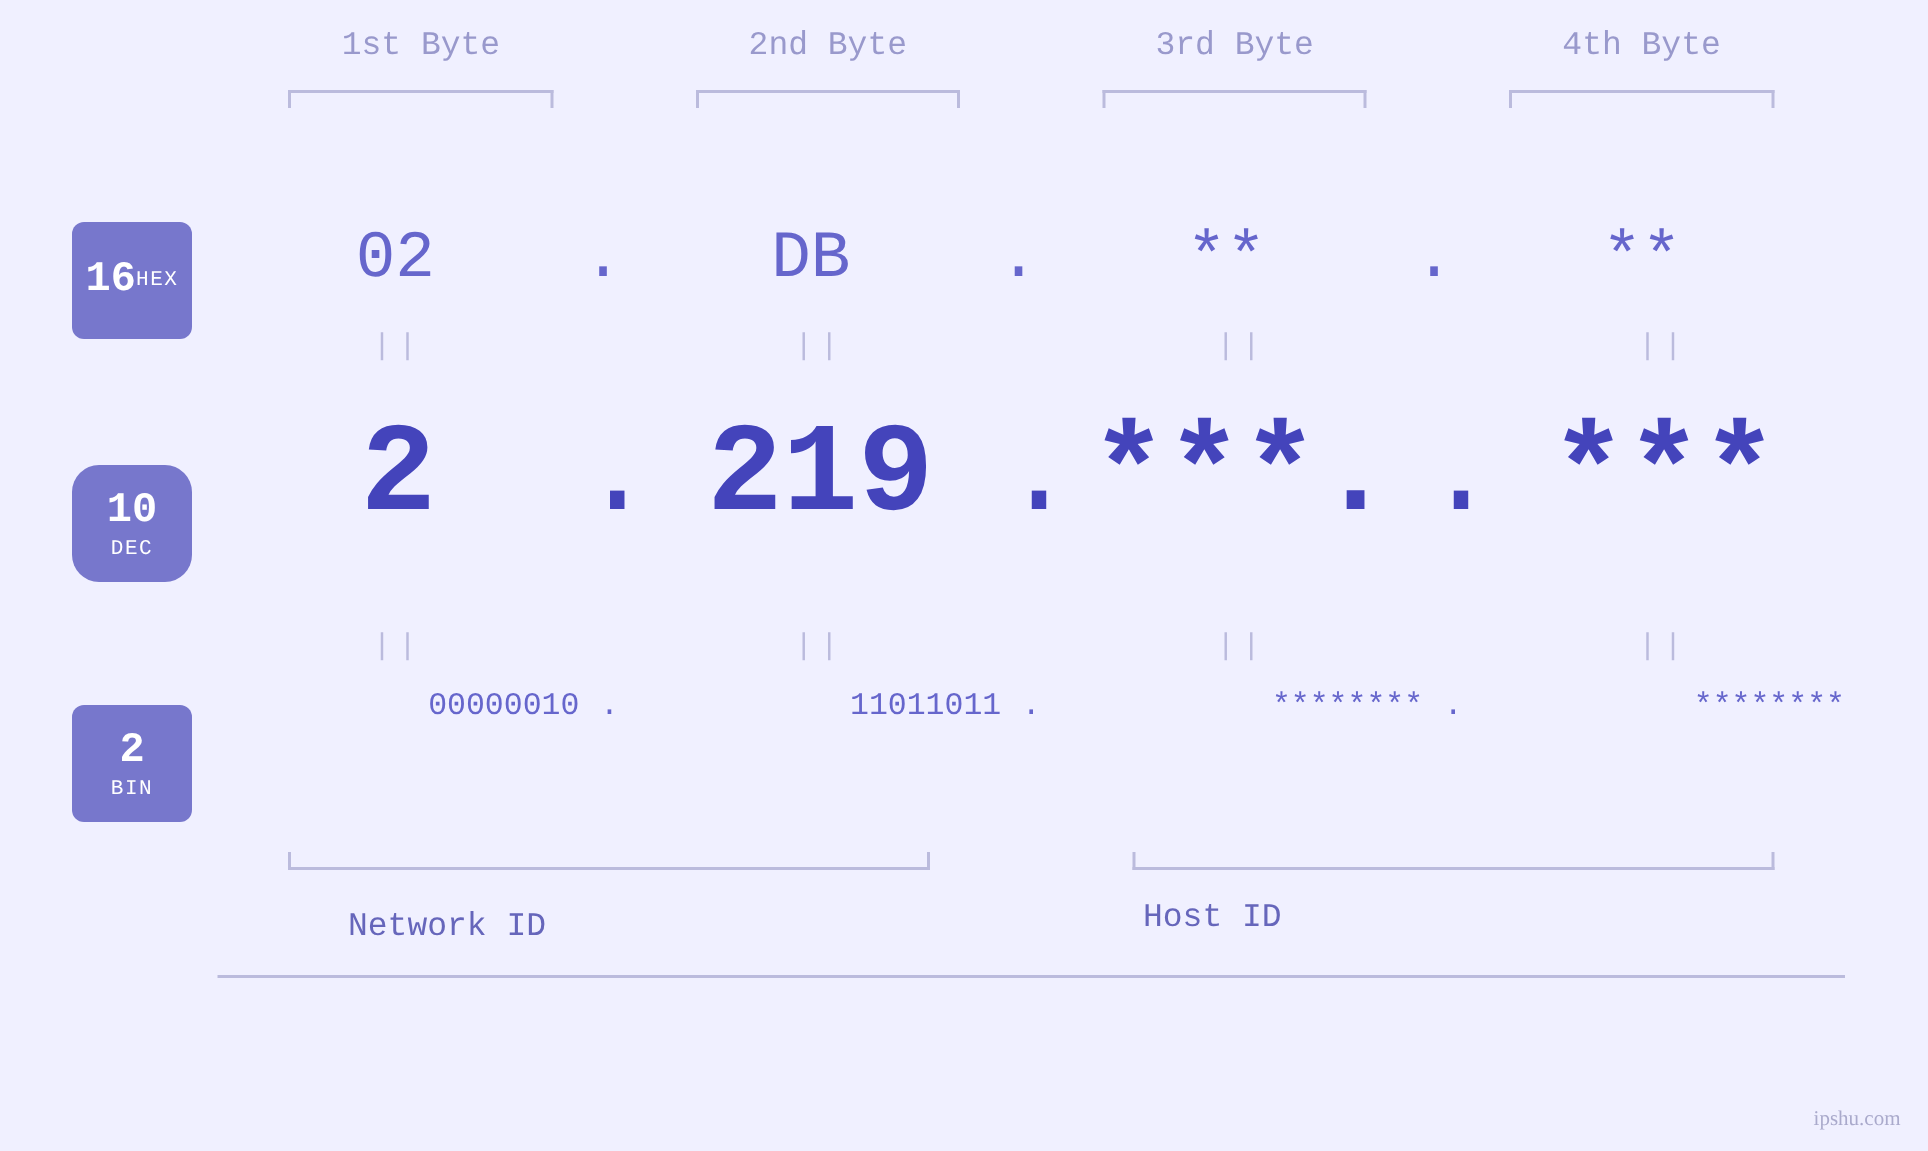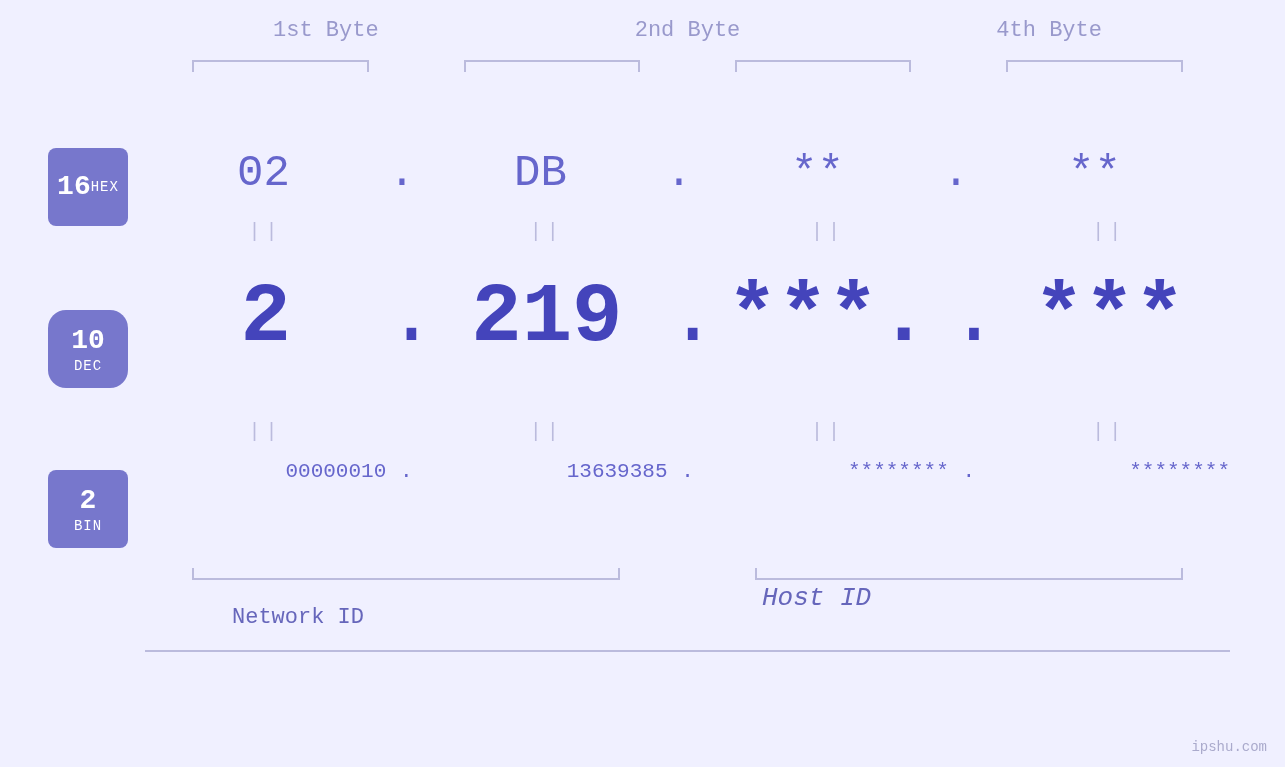--- a/index.html
+++ b/index.html
@@ -12,21 +12,21 @@
       overflow: hidden;
       position: relative;
     }
 
     .watermark {
       position: absolute;
       bottom: 12px;
       right: 18px;
       color: #aaaacc;
       font-size: 14px;
-      font-family: Liberation Mono, monospace;
+      font-family: Liberation Serif, serif;
     }
 
     
     .full-layout {
       width: 1285px;
       height: 767px;
       position: relative;
       background: #f0f0ff;
     }
     
@@ -127,25 +127,24 @@
     
     .net-label {
       position: absolute;
       top: 605px;
       color: #6666bb;
       font-size: 22px;
       font-family: 'Courier New', monospace;
     }
     .host-label {
       position: absolute;
-      top: 583px;
+      top: 599px;
       color: #6666bb;
-      font-size: 26px;
+      font-size: 22px;
       font-family: 'Courier New', monospace;
-      font-style: italic;
     }
 
     
     .class-bracket-abs {
       position: absolute;
       top: 650px;
       left: 145px;
       right: 55px;
       border-top: 2px solid #bbbbdd;
       height: 2px;
@@ -207,20 +206,21 @@
     .badge-lbl { font-size: 14px; letter-spacing: 1px; }
   </style>
 </head>
 <body>
 
 <div class="full-layout">
 
   <div class="byte-header-row">
     <div class="bh">1st Byte</div>
     <div class="bh">2nd Byte</div>
+    <div class="bh">3rd Byte</div>
     <div class="bh">4th Byte</div>
   </div>
 
   <div class="top-bracket-row">
     <div class="tb">
         <div class="tb-inner"></div>
       </div>
     <div class="tb">
         <div class="tb-inner"></div>
       </div>
@@ -283,21 +283,21 @@
   </div>
 
   <div class="badge-bin">
     <span class="badge-num">2</span>
     <span class="badge-lbl">BIN</span>
   </div>
 
   <div class="bin-row-abs">
     <div class="bv">00000010</div>
     <div class="bd">.</div>
-    <div class="bv">13639385</div>
+    <div class="bv">11011011</div>
     <div class="bd">.</div>
     <div class="bv">********</div>
     <div class="bd">.</div>
     <div class="bv">********</div>
   </div>
 
   <div class="bot-bracket-row">
 
     <div style="flex:2; display:flex; justify-content:center;">
       <div class="bb-inner" style="width: 82%;"></div>

